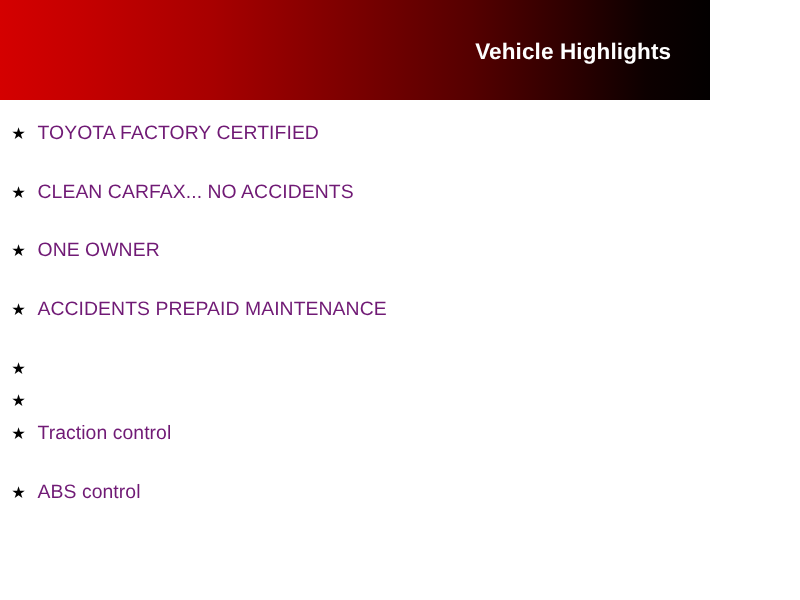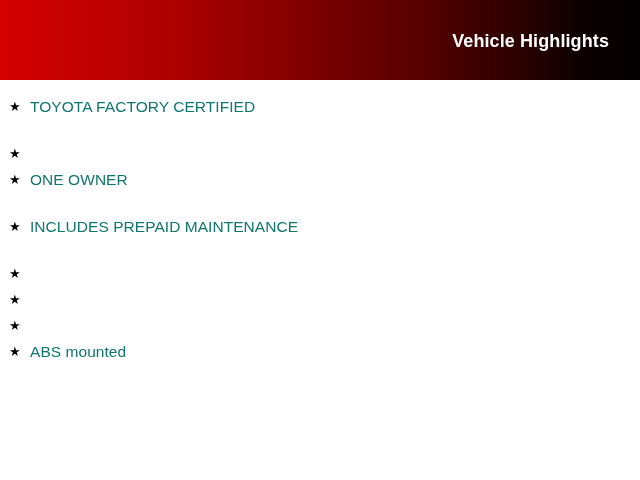--- a/index.html
+++ b/index.html
@@ -19,21 +19,21 @@
     width: 640px;
     height: 480px;
     background: #ffffff;
   }
 
   
   #header-banner {
     position: absolute;
     left: 0;
     top: 0;
-    width: 640px;
+    width: 568px;
     height: 80px;
     background: linear-gradient(to right,
         #d40000 0%,
         #c40000 12%,
         #a70000 30%,
         #7a0000 50%,
         #560000 66%,
         #2e0000 80%,
         #0d0000 91%,
         #030000 100%);
@@ -78,21 +78,21 @@
     top: 0;
     width: 14px;
     font-size: 13px;
     line-height: 1;
     color: #000000;
     text-align: left;
   }
 
   .highlight-text {
     display: block;
-    color: #0f766e;
+    color: #701a75;
     font-size: 15.5px;
     line-height: 21px;
     font-weight: normal;
     letter-spacing: 0.05px;
     max-width: 545px;
   }
 
   
   .highlight-item { margin-bottom: 26px; }
   .highlight-item:first-child { margin-top: 16px; }
@@ -110,44 +110,46 @@
 
   <ul id="highlights-list">
 
     <li class="highlight-item">
       <span class="bullet-star">★</span>
       <span class="highlight-text">TOYOTA FACTORY CERTIFIED</span>
     </li>
 
     <li class="highlight-item">
       <span class="bullet-star">★</span>
+      <span class="highlight-text">CLEAN CARFAX... NO ACCIDENTS</span>
     </li>
 
     <li class="highlight-item">
       <span class="bullet-star">★</span>
       <span class="highlight-text">ONE OWNER</span>
     </li>
 
     <li class="highlight-item">
       <span class="bullet-star">★</span>
-      <span class="highlight-text">INCLUDES PREPAID MAINTENANCE</span>
+      <span class="highlight-text">ACCIDENTS PREPAID MAINTENANCE</span>
     </li>
 
     <li class="highlight-item">
       <span class="bullet-star">★</span>
     </li>
 
     <li class="highlight-item">
       <span class="bullet-star">★</span>
     </li>
 
     <li class="highlight-item">
       <span class="bullet-star">★</span>
+      <span class="highlight-text">Traction control</span>
     </li>
 
     <li class="highlight-item">
       <span class="bullet-star">★</span>
-      <span class="highlight-text">ABS mounted</span>
+      <span class="highlight-text">ABS control</span>
     </li>
 
   </ul>
 
 </div>
 
 </body></html>

